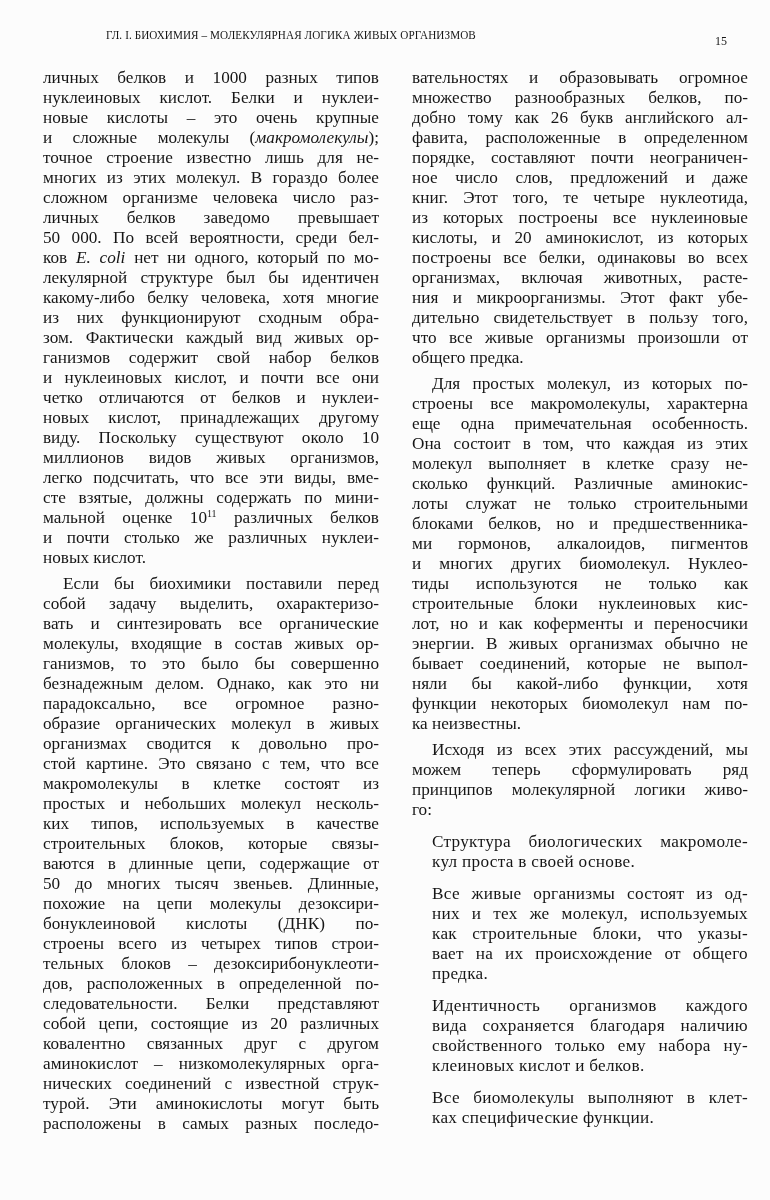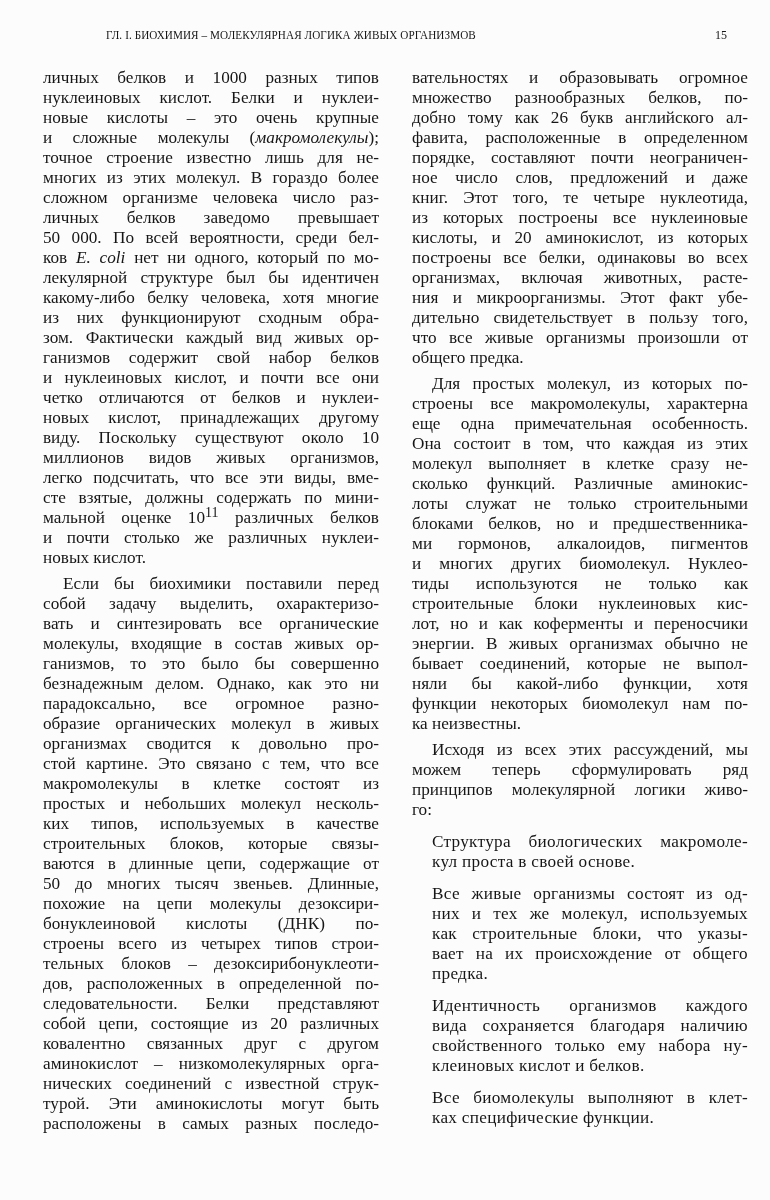--- a/index.html
+++ b/index.html
@@ -5,36 +5,36 @@
   html, body { margin: 0; padding: 0; }
   body {
     width: 770px; height: 1200px; background: #fcfcfc; position: relative; overflow: hidden;
     font-family: "Liberation Serif", "DejaVu Serif", serif; color: #161616;
   }
   .header {
     position: absolute; top: 26px; left: 0; width: 770px; height: 26px;
     font-size: 12px; letter-spacing: 0.1px;
   }
   .header .title { position: absolute; left: 106px; top: 2px; white-space: nowrap; transform: scaleX(0.93); transform-origin: left; }
-  .header .pageno { position: absolute; left: 715px; top: 2px; }
+  .header .pageno { position: absolute; left: 715px; top: 8px; }
   .col { position: absolute; top: 68px; width: 336px; font-size: 17.2px; }
   .col.left { left: 43px; }
   .col.right { left: 412px; }
   .line {
     height: 20px; line-height: 20px; white-space: nowrap;
     text-align: justify; text-align-last: justify; overflow: visible;
   }
   .line.last { text-align-last: left; }
   .line.indent { text-indent: 20px; }
   .para-gap { height: 6px; }
   .ital { font-style: italic; }
   .ital-block { margin-left: 20px; width: 316px; }
   .ital-block .line { letter-spacing: 0.3px; }
   .ital-gap { height: 12px; }
-  sup { font-size: 14px; line-height: 0; vertical-align: 6px; }
+  sup { font-size: 10px; line-height: 0; vertical-align: 6px; }
 </style>
 </head>
 <body>
 
 <div class="header">
   <span class="title">ГЛ. I. БИОХИМИЯ – МОЛЕКУЛЯРНАЯ ЛОГИКА ЖИВЫХ ОРГАНИЗМОВ</span>
   <span class="pageno">15</span>
 </div>
 
 <div class="col left">

